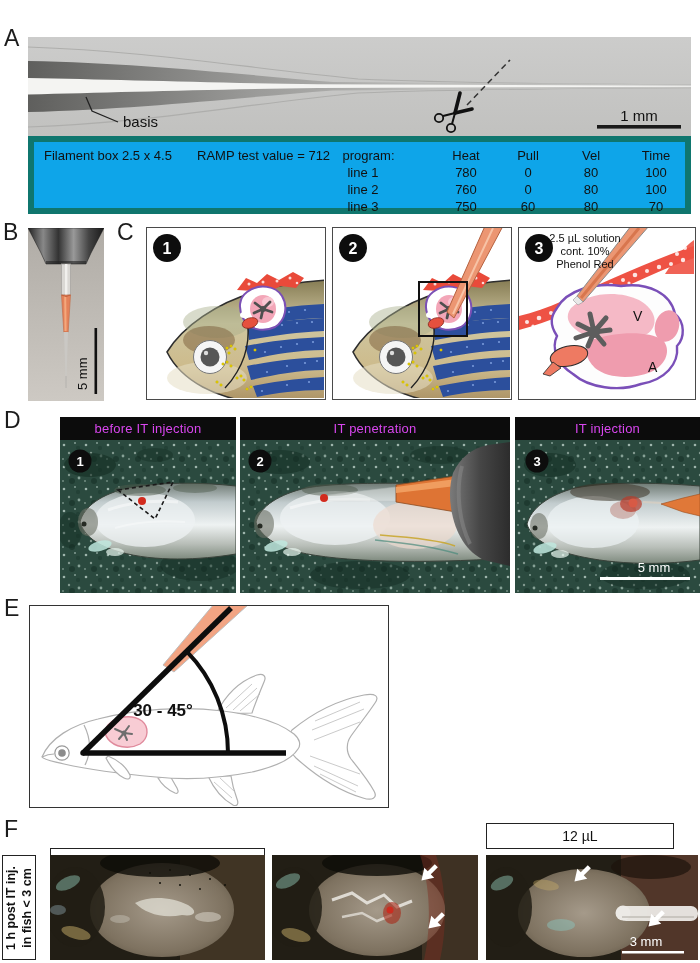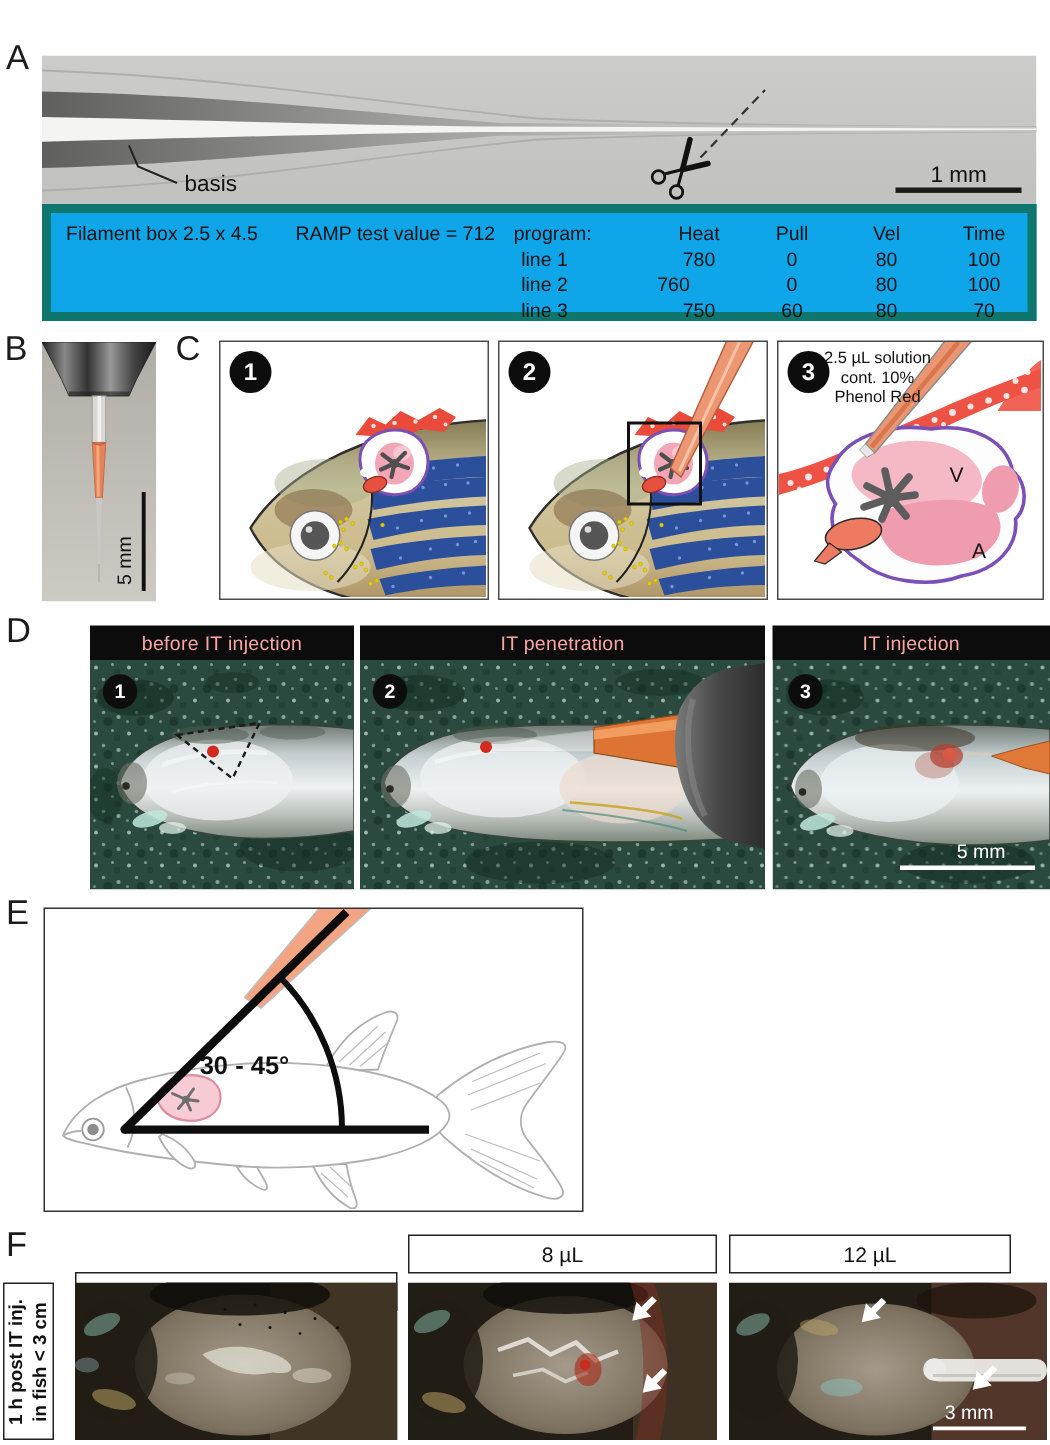--- a/index.html
+++ b/index.html
@@ -4,21 +4,21 @@
 <style>
   html,body{margin:0;padding:0;background:#fff}
   .fig{position:relative;width:700px;height:963px;background:#fff;font-family:"Liberation Sans",sans-serif;overflow:hidden}
   .abs{position:absolute}
   .panel-label{position:absolute;font-size:23px;color:#1c1c1c;line-height:1}
   .box{position:absolute;border:1.5px solid #4a4a4a;background:#fff;box-sizing:border-box}
   .tbl{position:absolute;border:6px solid #0f766e;background:#0ea5e9;font-size:13px;color:#111;box-sizing:border-box}
   .t{position:absolute;white-space:nowrap;line-height:1.1}
   .tr{text-align:center}
   .tc{text-align:center}
-  .dhead{position:absolute;background:#0c0c0c;color:#fca5a5;font-size:13px;display:flex;align-items:center;justify-content:center;letter-spacing:.2px}
+  .dhead{position:absolute;background:#0c0c0c;color:#d946ef;font-size:13px;display:flex;align-items:center;justify-content:center;letter-spacing:.2px}
   .fhead{position:absolute;border:1.5px solid #222;background:#fff;font-size:14px;color:#111;display:flex;align-items:center;justify-content:center;box-sizing:border-box}
   .vlabel{position:absolute;border:1.5px solid #222;background:#fff;box-sizing:border-box}
   .vlabel-inner{position:absolute;left:50%;top:50%;transform:translate(-50%,-50%) rotate(-90deg);white-space:nowrap;font-weight:bold;font-size:12.5px;color:#111;text-align:center;line-height:1.3}
   .vlabel-inner span{display:block}
   svg{display:block}
 </style>
 </head>
 <body>
 
 <div class="fig">
@@ -193,21 +193,21 @@
     <span class="t tc" style="left:522px;top:7px;width:70px">Vel</span>
     <span class="t tc" style="left:587px;top:7px;width:70px">Time</span>
 
     <span class="t tr" style="left:290px;top:24px;width:78px">line 1</span>
     <span class="t tc" style="left:397px;top:24px;width:70px">780</span>
     <span class="t tc" style="left:459px;top:24px;width:70px">0</span>
     <span class="t tc" style="left:522px;top:24px;width:70px">80</span>
     <span class="t tc" style="left:587px;top:24px;width:70px">100</span>
 
     <span class="t tr" style="left:290px;top:41px;width:78px">line 2</span>
-    <span class="t tc" style="left:380px;top:41px;width:70px">760</span>
+    <span class="t tc" style="left:397px;top:41px;width:70px">760</span>
     <span class="t tc" style="left:459px;top:41px;width:70px">0</span>
     <span class="t tc" style="left:522px;top:41px;width:70px">80</span>
     <span class="t tc" style="left:587px;top:41px;width:70px">100</span>
 
     <span class="t tr" style="left:290px;top:58px;width:78px">line 3</span>
     <span class="t tc" style="left:397px;top:58px;width:70px">750</span>
     <span class="t tc" style="left:459px;top:58px;width:70px">60</span>
     <span class="t tc" style="left:522px;top:58px;width:70px">80</span>
     <span class="t tc" style="left:587px;top:58px;width:70px">70</span>
   </div>
@@ -447,23 +447,20 @@
   <div class="vlabel" style="left:2px;top:855px;width:34px;height:105px">
     <div class="vlabel-inner">
       <span>1 h post IT inj.</span>
       <span>in fish &lt; 3 cm</span>
     </div>
   </div>
 
   <div class="fhead" style="left:50px;top:848px;width:215px;height:26px">
     <span>0.5 - 5 µL</span>
   </div>
-  <div class="fhead" style="left:272px;top:823px;width:206px;height:26px">
-    <span>8 µL</span>
-  </div>
   <div class="fhead" style="left:486px;top:823px;width:188px;height:26px">
     <span>12 µL</span>
   </div>
 
   <div class="abs" style="left:50px;top:855px;width:215px;height:105px">
     <svg width="215" height="105" viewBox="0 0 215 105">
       <rect width="215" height="105" fill="#221e15"></rect>
       <rect x="130" y="0" width="85" height="105" fill="#55422f" opacity="0.6"></rect>
       <ellipse cx="112" cy="55" rx="72" ry="47" fill="url(#gFhead)"></ellipse>
       <ellipse cx="110" cy="8" rx="60" ry="14" fill="#0e0c08" opacity="0.8"></ellipse>

